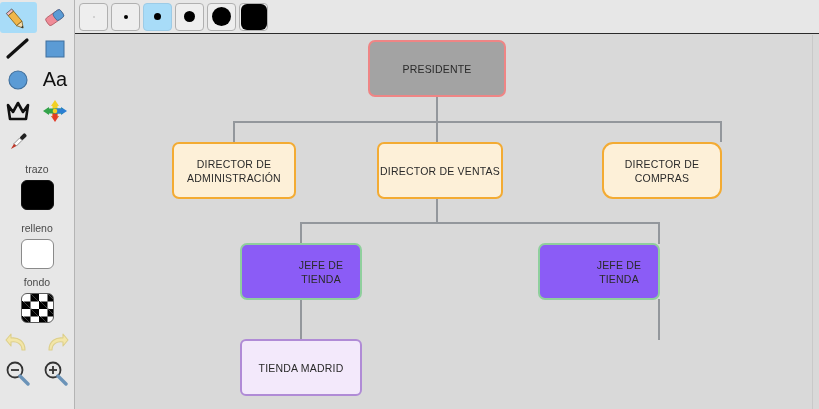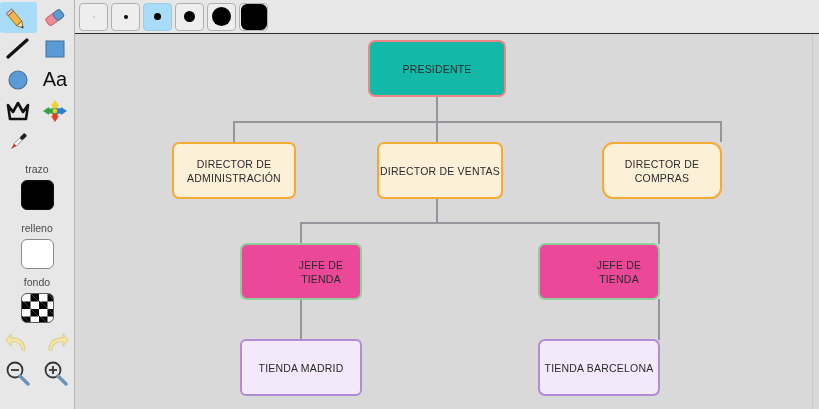--- a/index.html
+++ b/index.html
@@ -94,23 +94,23 @@
     border-radius: 7px;
     border: 2px solid #000;
     display: flex; align-items: center; justify-content: center;
     text-align: center;
     font-size: 10.5px;
     color: #2a2a2a;
     line-height: 14px;
     letter-spacing: .2px;
     z-index: 3;
   }
-  .n-red    { border-color:#ef8585; background:#14b8a6; }
+  .n-red    { border-color:#ef8585; background:#a3a3a3; }
   .n-orange { border-color:#f3ab33; background:#fdf0d8; }
-  .n-green  { border-color:#8fcf9d; background:#ec4899;padding-left:40px; }
+  .n-green  { border-color:#8fcf9d; background:#8b5cf6;padding-left:40px; }
   .n-purple { border-color:#b08bd6; background:#f3e9fb; }
 
   .conn { position: absolute; background: #93979c; z-index: 1; }
 </style>
 </head>
 <body>
 
 <div id="app">
 
   <div id="sidebar">
@@ -276,17 +276,16 @@
     <div class="node n-orange" style="left:96px; top:107px; width:124px; height:57px;">DIRECTOR DE ADMINISTRACIÓN</div>
 
     <div class="node n-orange" style="left:526px; top:107px; width:120px; height:57px;border-radius:11px;">DIRECTOR DE COMPRAS</div>
 
     <div class="node n-green" style="left:164px; top:208px; width:122px; height:57px;">JEFE DE TIENDA</div>
 
     <div class="node n-green" style="left:462px; top:208px; width:122px; height:57px;">JEFE DE TIENDA</div>
 
     <div class="node n-purple" style="left:164px; top:304px; width:122px; height:57px;border-radius:6px;">TIENDA MADRID</div>
 
-    <div class="node n-purple" style="left:462px; top:304px; width:122px; height:57px;">TIENDA BARCELONA</div>
   </div>
 
   <div id="canvas-edge"></div>
 </div>
 
 </body></html>

